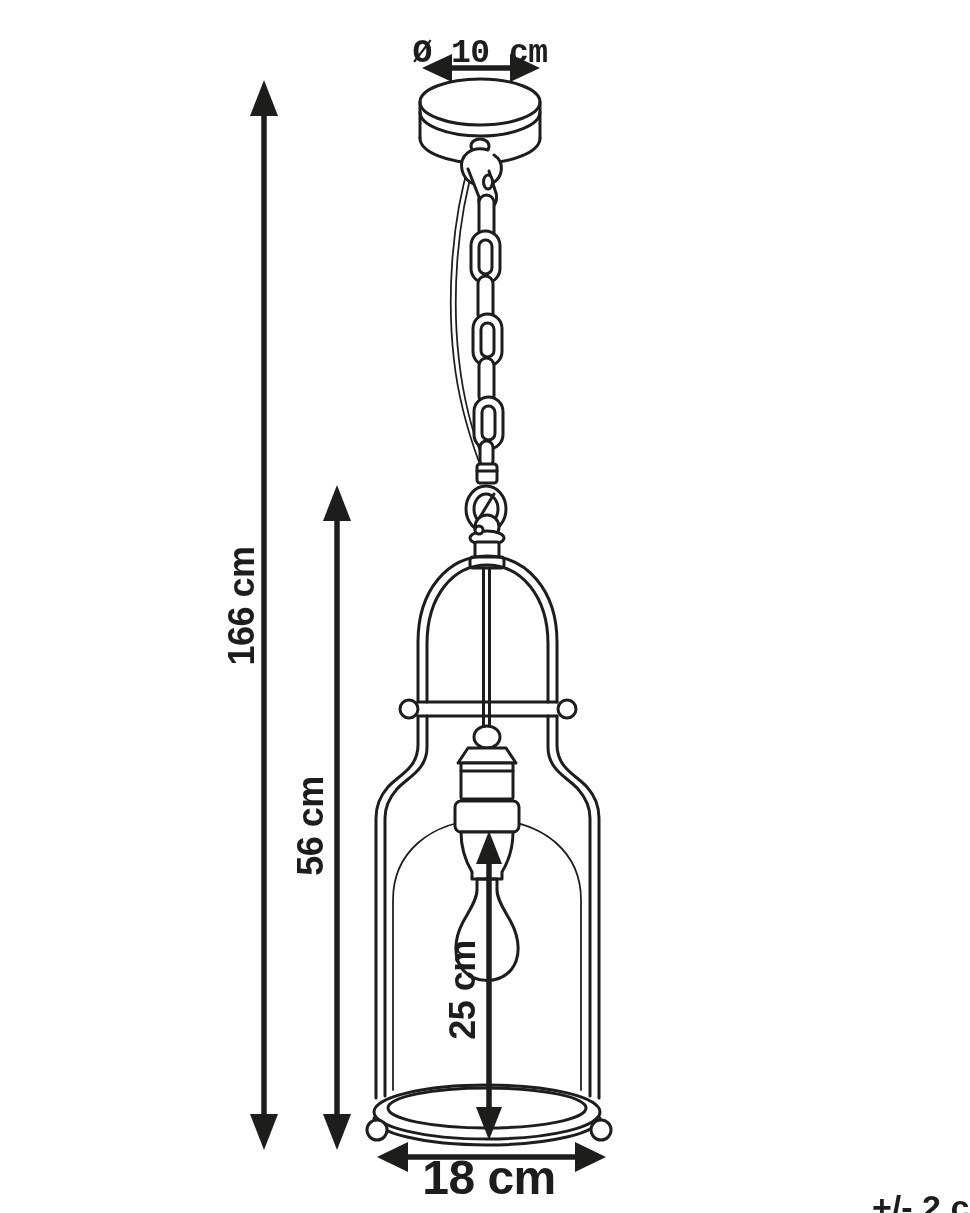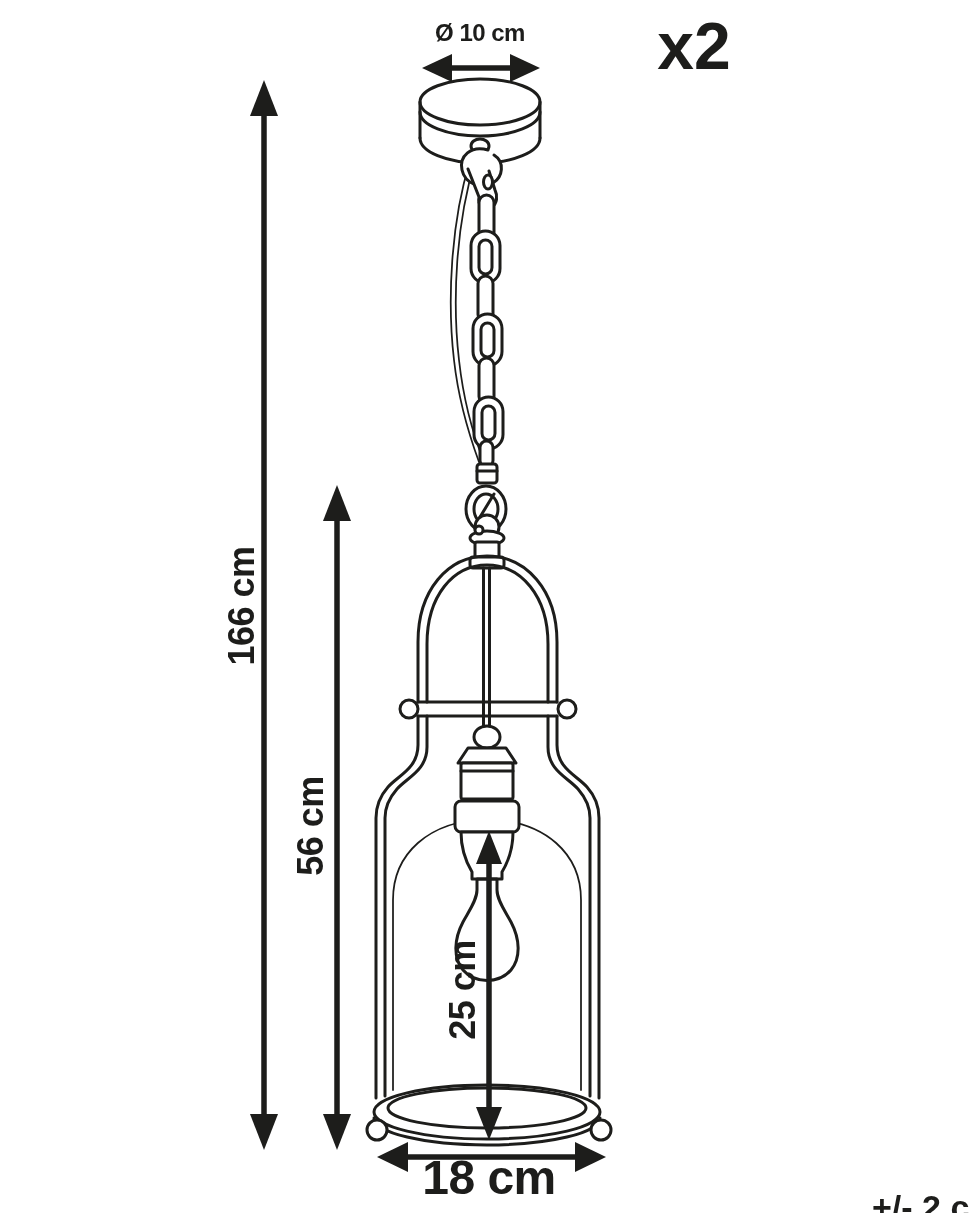--- a/index.html
+++ b/index.html
@@ -154,23 +154,22 @@
       </g>
 
       <g>
         <line x1="404" y1="1157" x2="579" y2="1157" stroke-width="5.5"></line>
         <polygon points="377,1157 408,1142 408,1172" stroke="none"></polygon>
         <polygon points="606,1157 575,1142 575,1172" stroke="none"></polygon>
       </g>
     </g>
   </svg>
 
-  <div class="dim-label" style="left:480px; top:33px; font-size:24px;">Ø 10 cm</div>
+  <div class="dim-label" style="left:480px; top:53px; font-size:33px;font-family:Liberation Mono, monospace;">Ø 10 cm</div>
 
-  <div class="qty-label" style="left:694px; top:13px; font-size:66px;">x2</div>
 
   <div class="dim-label rot" style="left:242px; top:606px; font-size:36px;">166 cm</div>
 
   <div class="dim-label rot" style="left:311px; top:826px; font-size:36px;">56 cm</div>
 
   <div class="dim-label rot" style="left:463px; top:990px; font-size:36px;">25 cm</div>
 
   <div class="dim-label" style="left:489px; top:1178px; font-size:48px;">18 cm</div>
 
   <div class="tol-label" style="left:872px; top:1190px; font-size:34px;">+/- 2 cm</div>

